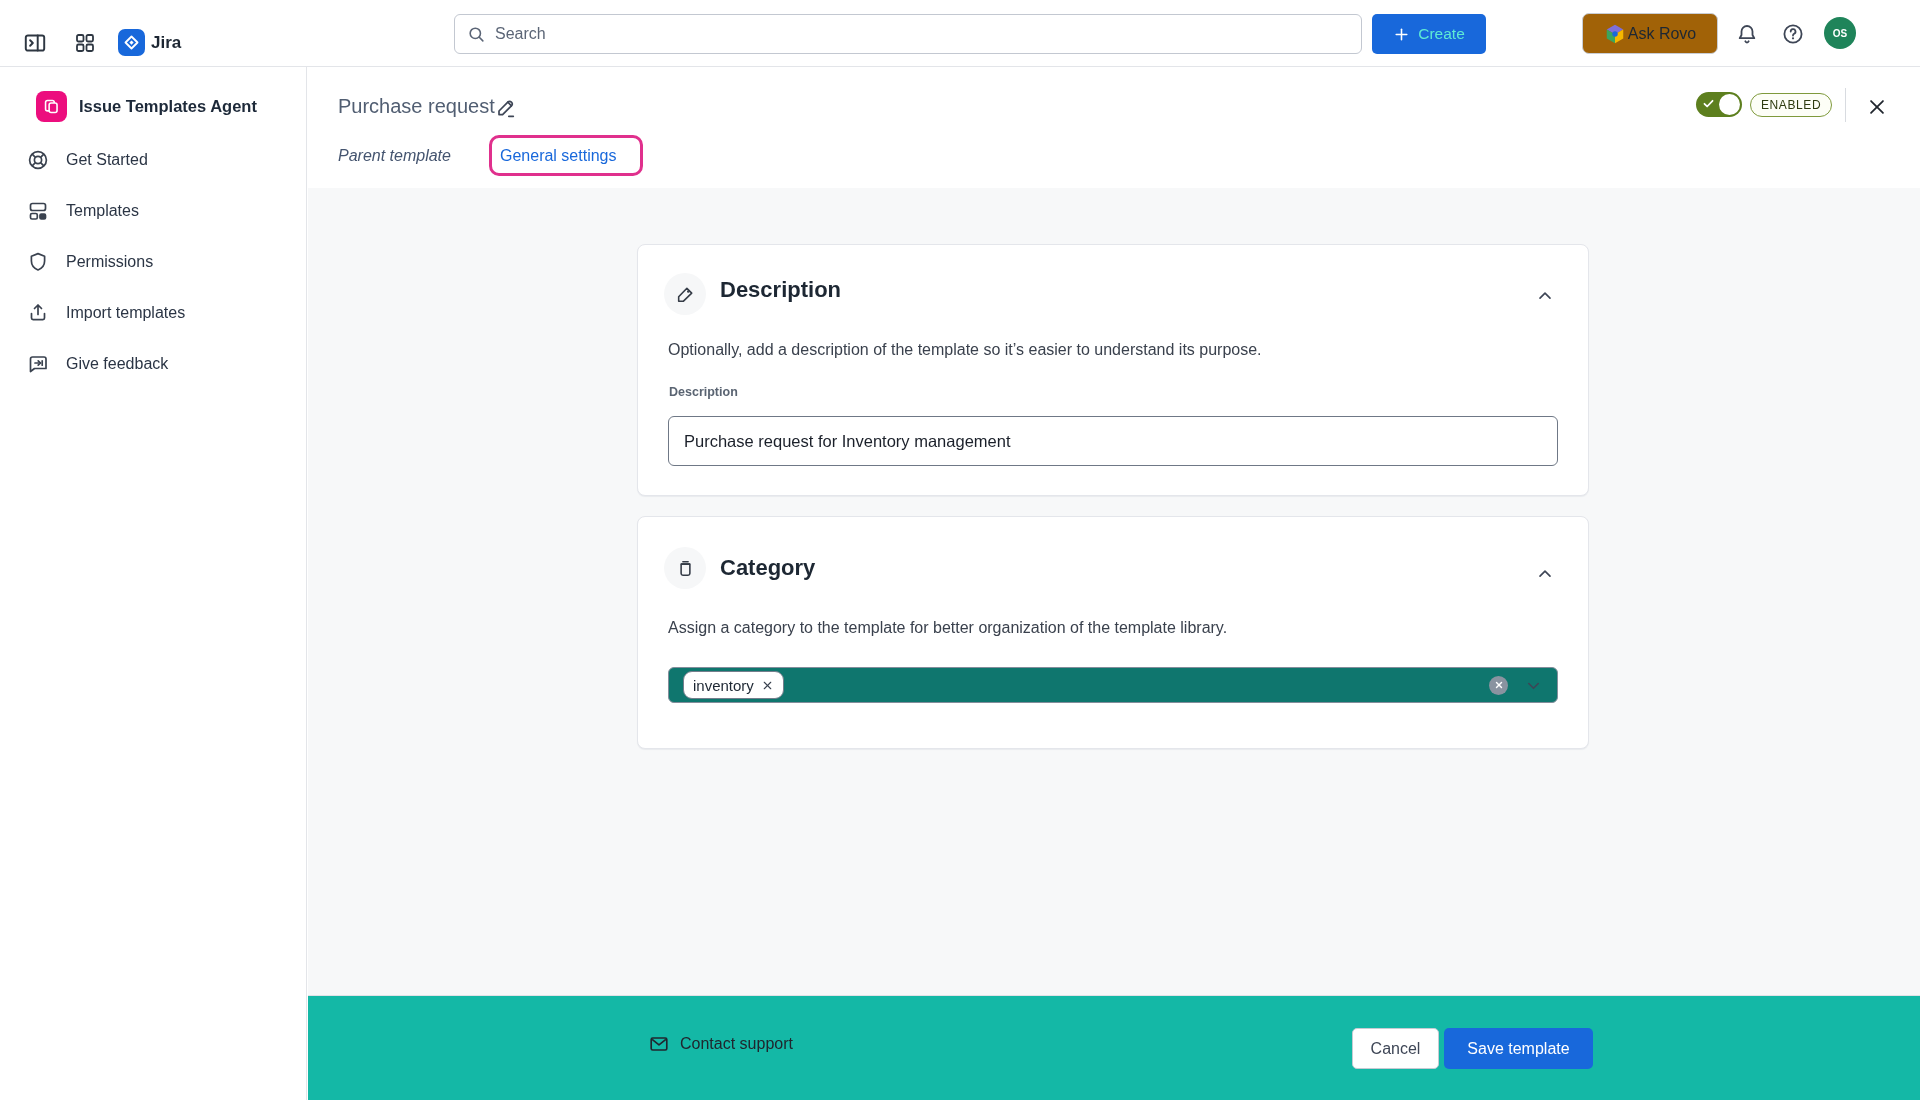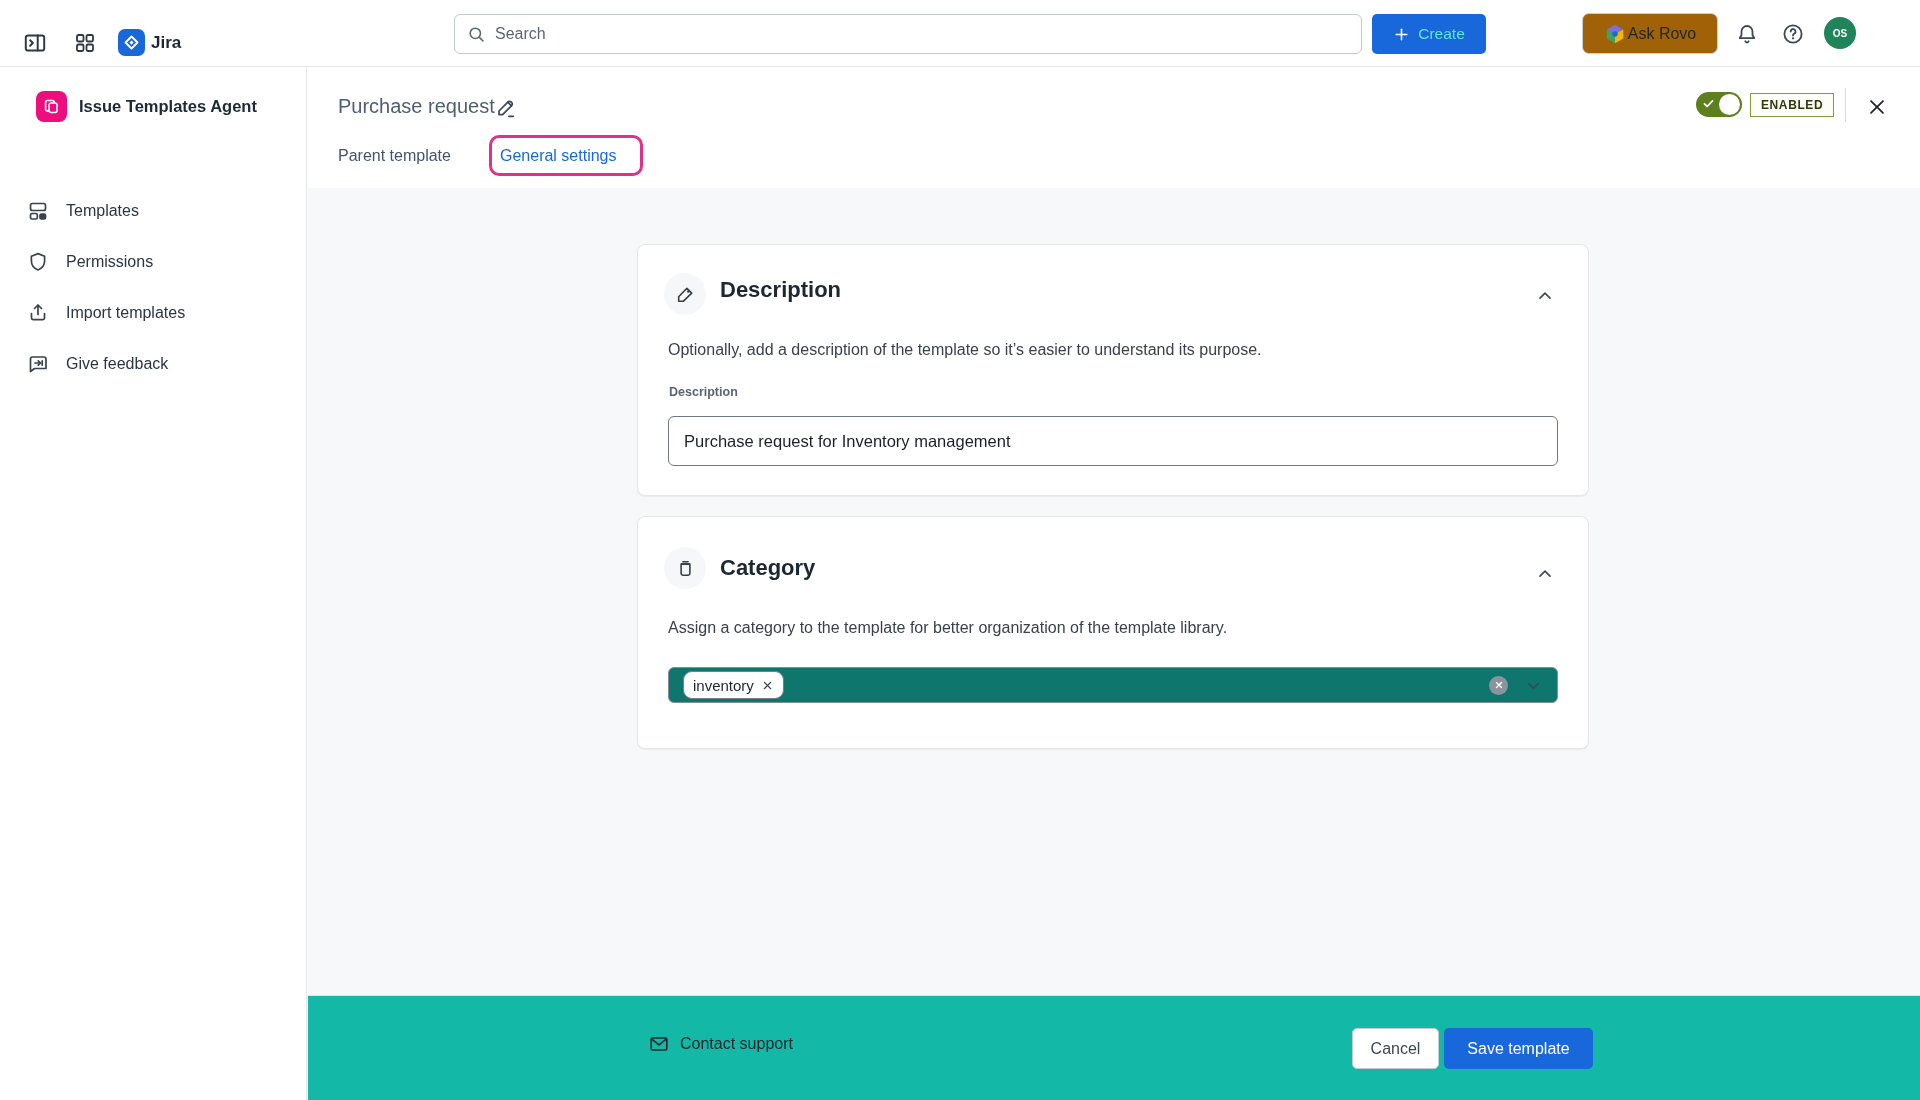--- a/index.html
+++ b/index.html
@@ -45,31 +45,31 @@
                 display:flex; align-items:center; justify-content:center; }
   .sb-apptitle { font-size:16.5px; font-weight:bold; color:#1d2939; }
   .sb-item { position:absolute; left:14px; width:280px; height:44px; border-radius:6px;
              display:flex; align-items:center; gap:16px; padding-left:12px; cursor:pointer; }
   .sb-label { font-size:16px; color:#2b3545; }
 
   
   .page-title { position:absolute; left:338px; top:95px; font-size:20px; font-weight:500; color:#515e72; }
   .title-edit { position:absolute; left:494px; top:97px; width:24px; height:24px; cursor:pointer; }
   .tab { position:absolute; top:147px; font-size:16px; font-weight:500; cursor:pointer; }
-  .tab-inactive { left:338px; color:#44546f; }
+  .tab-inactive { left:338px; color:#44546f;font-style:italic; }
   .tab-active { left:500px; color:#1868db; }
   .annotation-box { position:absolute; left:489px; top:135px; width:154px; height:41px;
                     border:3px solid #e0308d; border-radius:10px; pointer-events:none; }
   .toggle { position:absolute; left:1696px; top:92px; width:46px; height:25px; border-radius:13px;
             background:#5d7f1e; cursor:pointer; }
   .toggle .knob { position:absolute; right:2px; top:2px; width:21px; height:21px; border-radius:50%; background:#fff; }
   .toggle .check { position:absolute; left:6px; top:5px; }
   .badge { position:absolute; left:1750px; top:93px; height:24px; padding:0 10px;
-           border:1.5px solid #7f9a3c; border-radius:0; background:#fdfef7;
-           font-size:12px; font-weight:bold; letter-spacing:0.6px; color:#2e3b10;
+           border:1.5px solid #7f9a3c; border-radius:12px; background:#fdfef7;
+           font-size:12px; font-weight:normal; letter-spacing:0.6px; color:#2e3b10;
            display:flex; align-items:center; }
   .hd-divider { position:absolute; left:1845px; top:88px; width:1px; height:34px; background:#d8dbe0; }
   .close-btn { position:absolute; left:1864px; top:94px; width:26px; height:26px;
                display:flex; align-items:center; justify-content:center; cursor:pointer; }
 
   
   .content-bg { position:absolute; left:308px; top:188px; width:1612px; height:807px; background:#f7f8f9; }
   .card { position:absolute; left:637px; width:952px; background:#fff; border:1px solid #e4e6eb;
           border-radius:8px; box-shadow:0 1px 1px rgba(9,30,66,0.06); }
   .card-desc { top:244px; height:252px; }
@@ -198,20 +198,31 @@
   <div class="sb-head">
     <div class="sb-applogo">
       <svg width="19" height="19" viewBox="0 0 24 24" fill="none" stroke="#fff" stroke-width="2" stroke-linejoin="round">
         <rect x="4.5" y="4.5" width="11" height="13" rx="2.5"></rect>
         <rect x="9" y="7.5" width="10" height="12" rx="2.5" fill="#ec0e7e"></rect>
       </svg>
     </div>
     <span class="sb-apptitle">Issue Templates Agent</span>
   </div>
 
+  <div class="sb-item" style="top:71px;">
+    <svg width="24" height="24" viewBox="0 0 24 24" fill="none" stroke="#3a424f" stroke-width="1.7">
+      <circle cx="12" cy="12" r="8.4"></circle>
+        <circle cx="12" cy="12" r="3.6"></circle>
+      <line x1="6.2" y1="6.2" x2="9.4" y2="9.4"></line>
+        <line x1="17.8" y1="6.2" x2="14.6" y2="9.4"></line>
+      <line x1="6.2" y1="17.8" x2="9.4" y2="14.6"></line>
+        <line x1="17.8" y1="17.8" x2="14.6" y2="14.6"></line>
+    </svg>
+    <span class="sb-label">Get Started</span>
+  </div>
 
   <div class="sb-item" style="top:173px;">
     <svg width="24" height="24" viewBox="0 0 24 24" fill="none" stroke="#3a424f" stroke-width="1.7" stroke-linejoin="round">
       <path d="M12 3.6 L18.6 6.2 V11 C18.6 15.2 15.9 18.3 12 20 C8.1 18.3 5.4 15.2 5.4 11 V6.2 Z"></path>
     </svg>
     <span class="sb-label">Permissions</span>
   </div>
 
   <div class="sb-item" style="top:122px;">
     <svg width="24" height="24" viewBox="0 0 24 24" fill="none" stroke="#3a424f" stroke-width="1.7">

